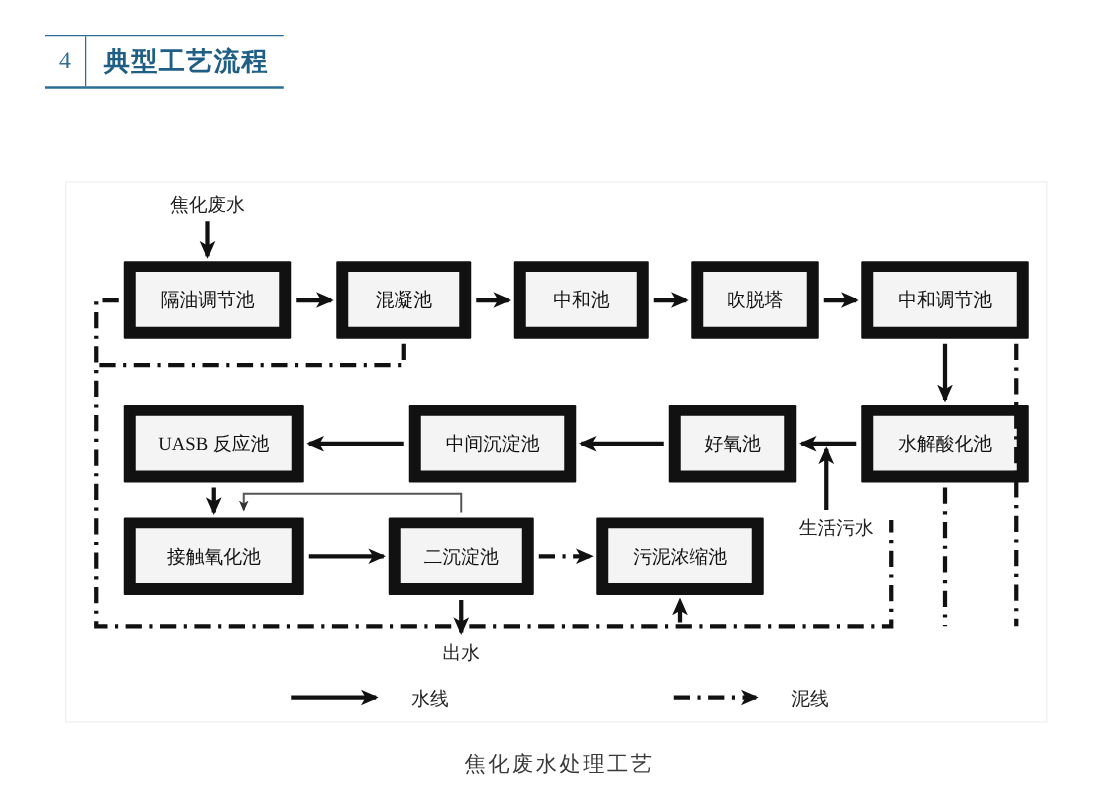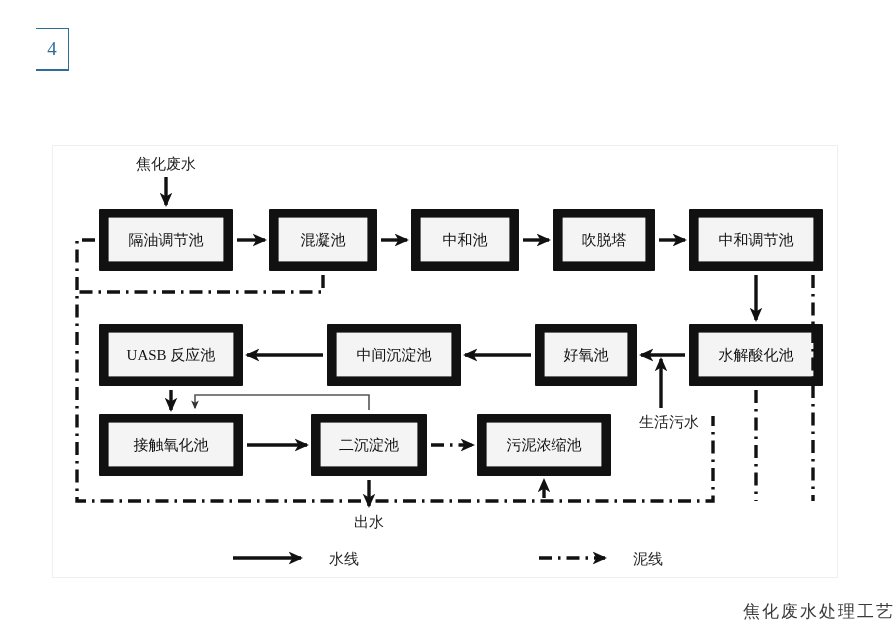--- a/index.html
+++ b/index.html
@@ -61,21 +61,21 @@
     display: block;
     width: 786px;
     height: 433px;
   }
 
   #figure-caption {
     position: absolute;
     left: 0;
     top: 600px;
     width: 895px;
-    text-align: right;
+    text-align: center;
     font-size: 17px;
     color: #3a3a3a;
     letter-spacing: 2px;
   }
 
   .node-label {
     font-family: "Liberation Sans", "DejaVu Sans", sans-serif;
     font-size: 15px;
     fill: #111111;
   }
@@ -99,20 +99,21 @@
   .flow-solid { stroke: #111111; stroke-width: 3.4; fill: none; }
   .flow-thin   { stroke: #555555; stroke-width: 1.6; fill: none; }
   .flow-dash   { stroke: #111111; stroke-width: 3.4; fill: none;
                  stroke-dasharray: 13 6 2.5 6; }
 </style>
 </head>
 <body>
 
 <div id="section-header">
   <div id="section-number">4</div>
+  <div id="section-title">典型工艺流程</div>
 </div>
 
 <div id="figure">
 <svg id="figure-svg" viewBox="0 0 786 433" xmlns="http://www.w3.org/2000/svg">
   <defs>
     <marker id="ah" viewBox="0 0 10 10" refX="8.6" refY="5" markerWidth="4.2" markerHeight="4.2" orient="auto-start-reverse">
       <path d="M0,0.6 L10,5 L0,9.4 L2.6,5 Z" fill="#111111"></path>
     </marker>
     <marker id="ah-thin" viewBox="0 0 10 10" refX="8.6" refY="5" markerWidth="5.5" markerHeight="5.5" orient="auto-start-reverse">
       <path d="M0,0.6 L10,5 L0,9.4 L2.6,5 Z" fill="#333333"></path>

